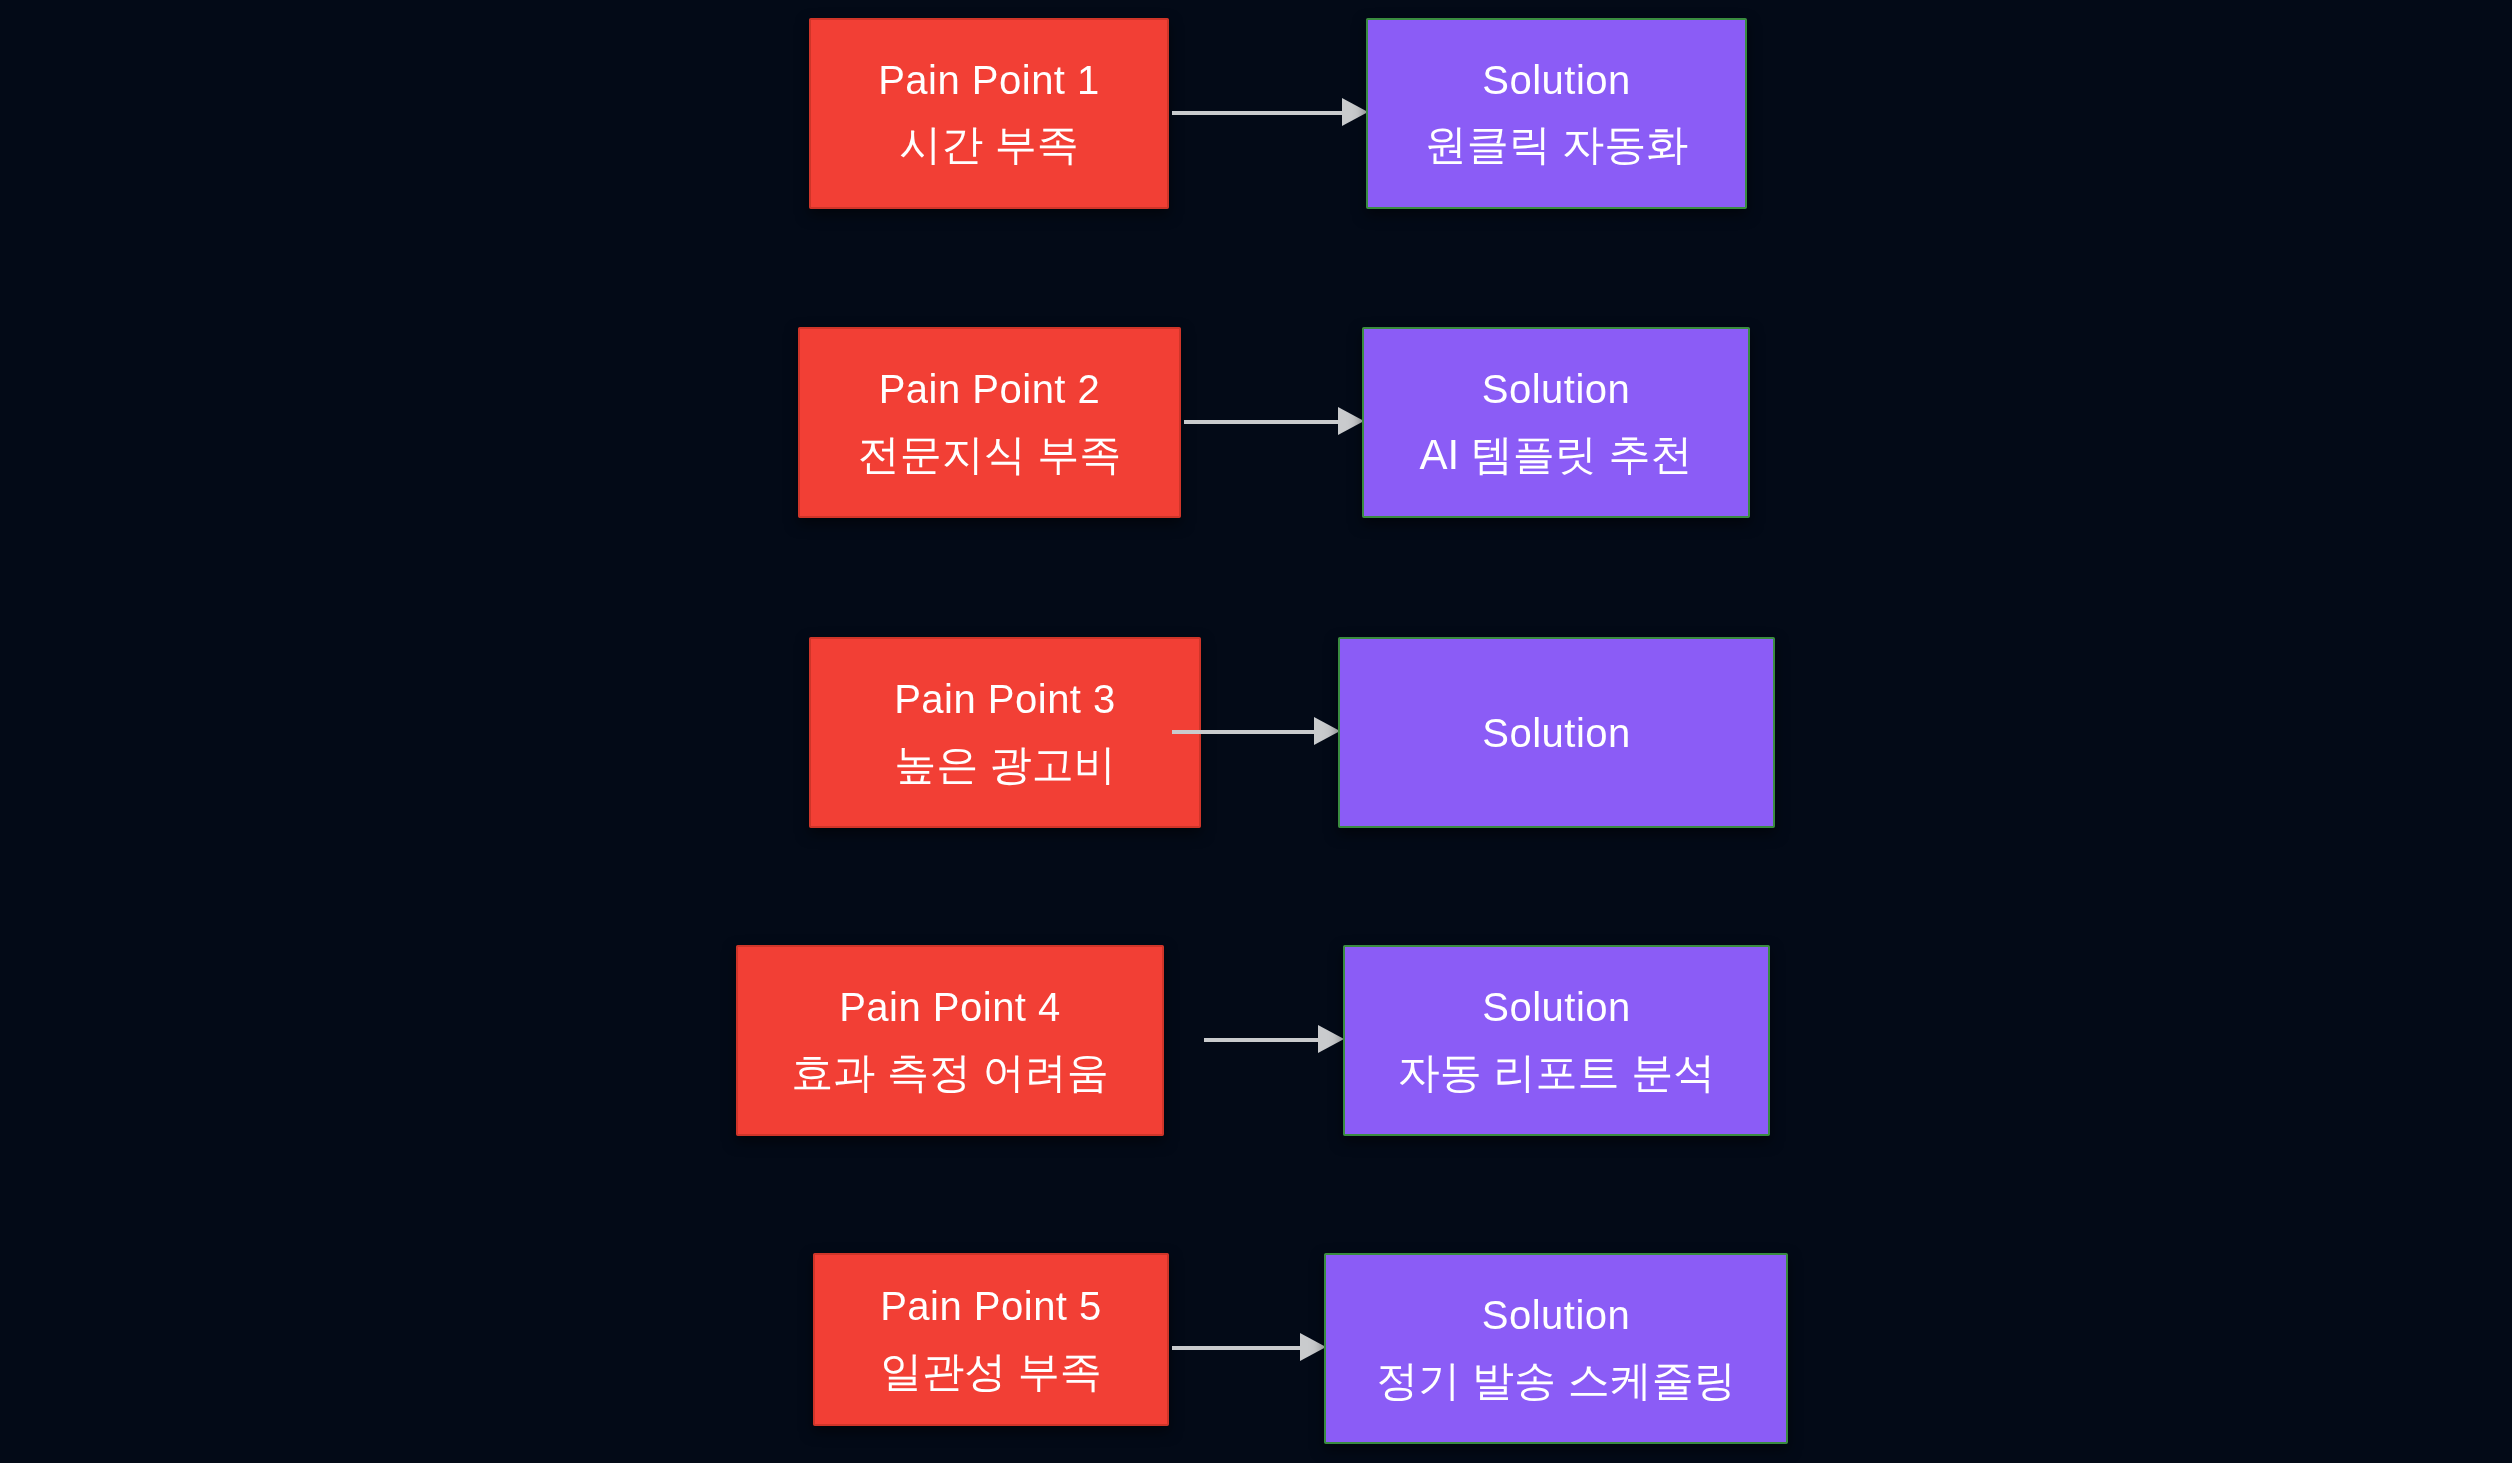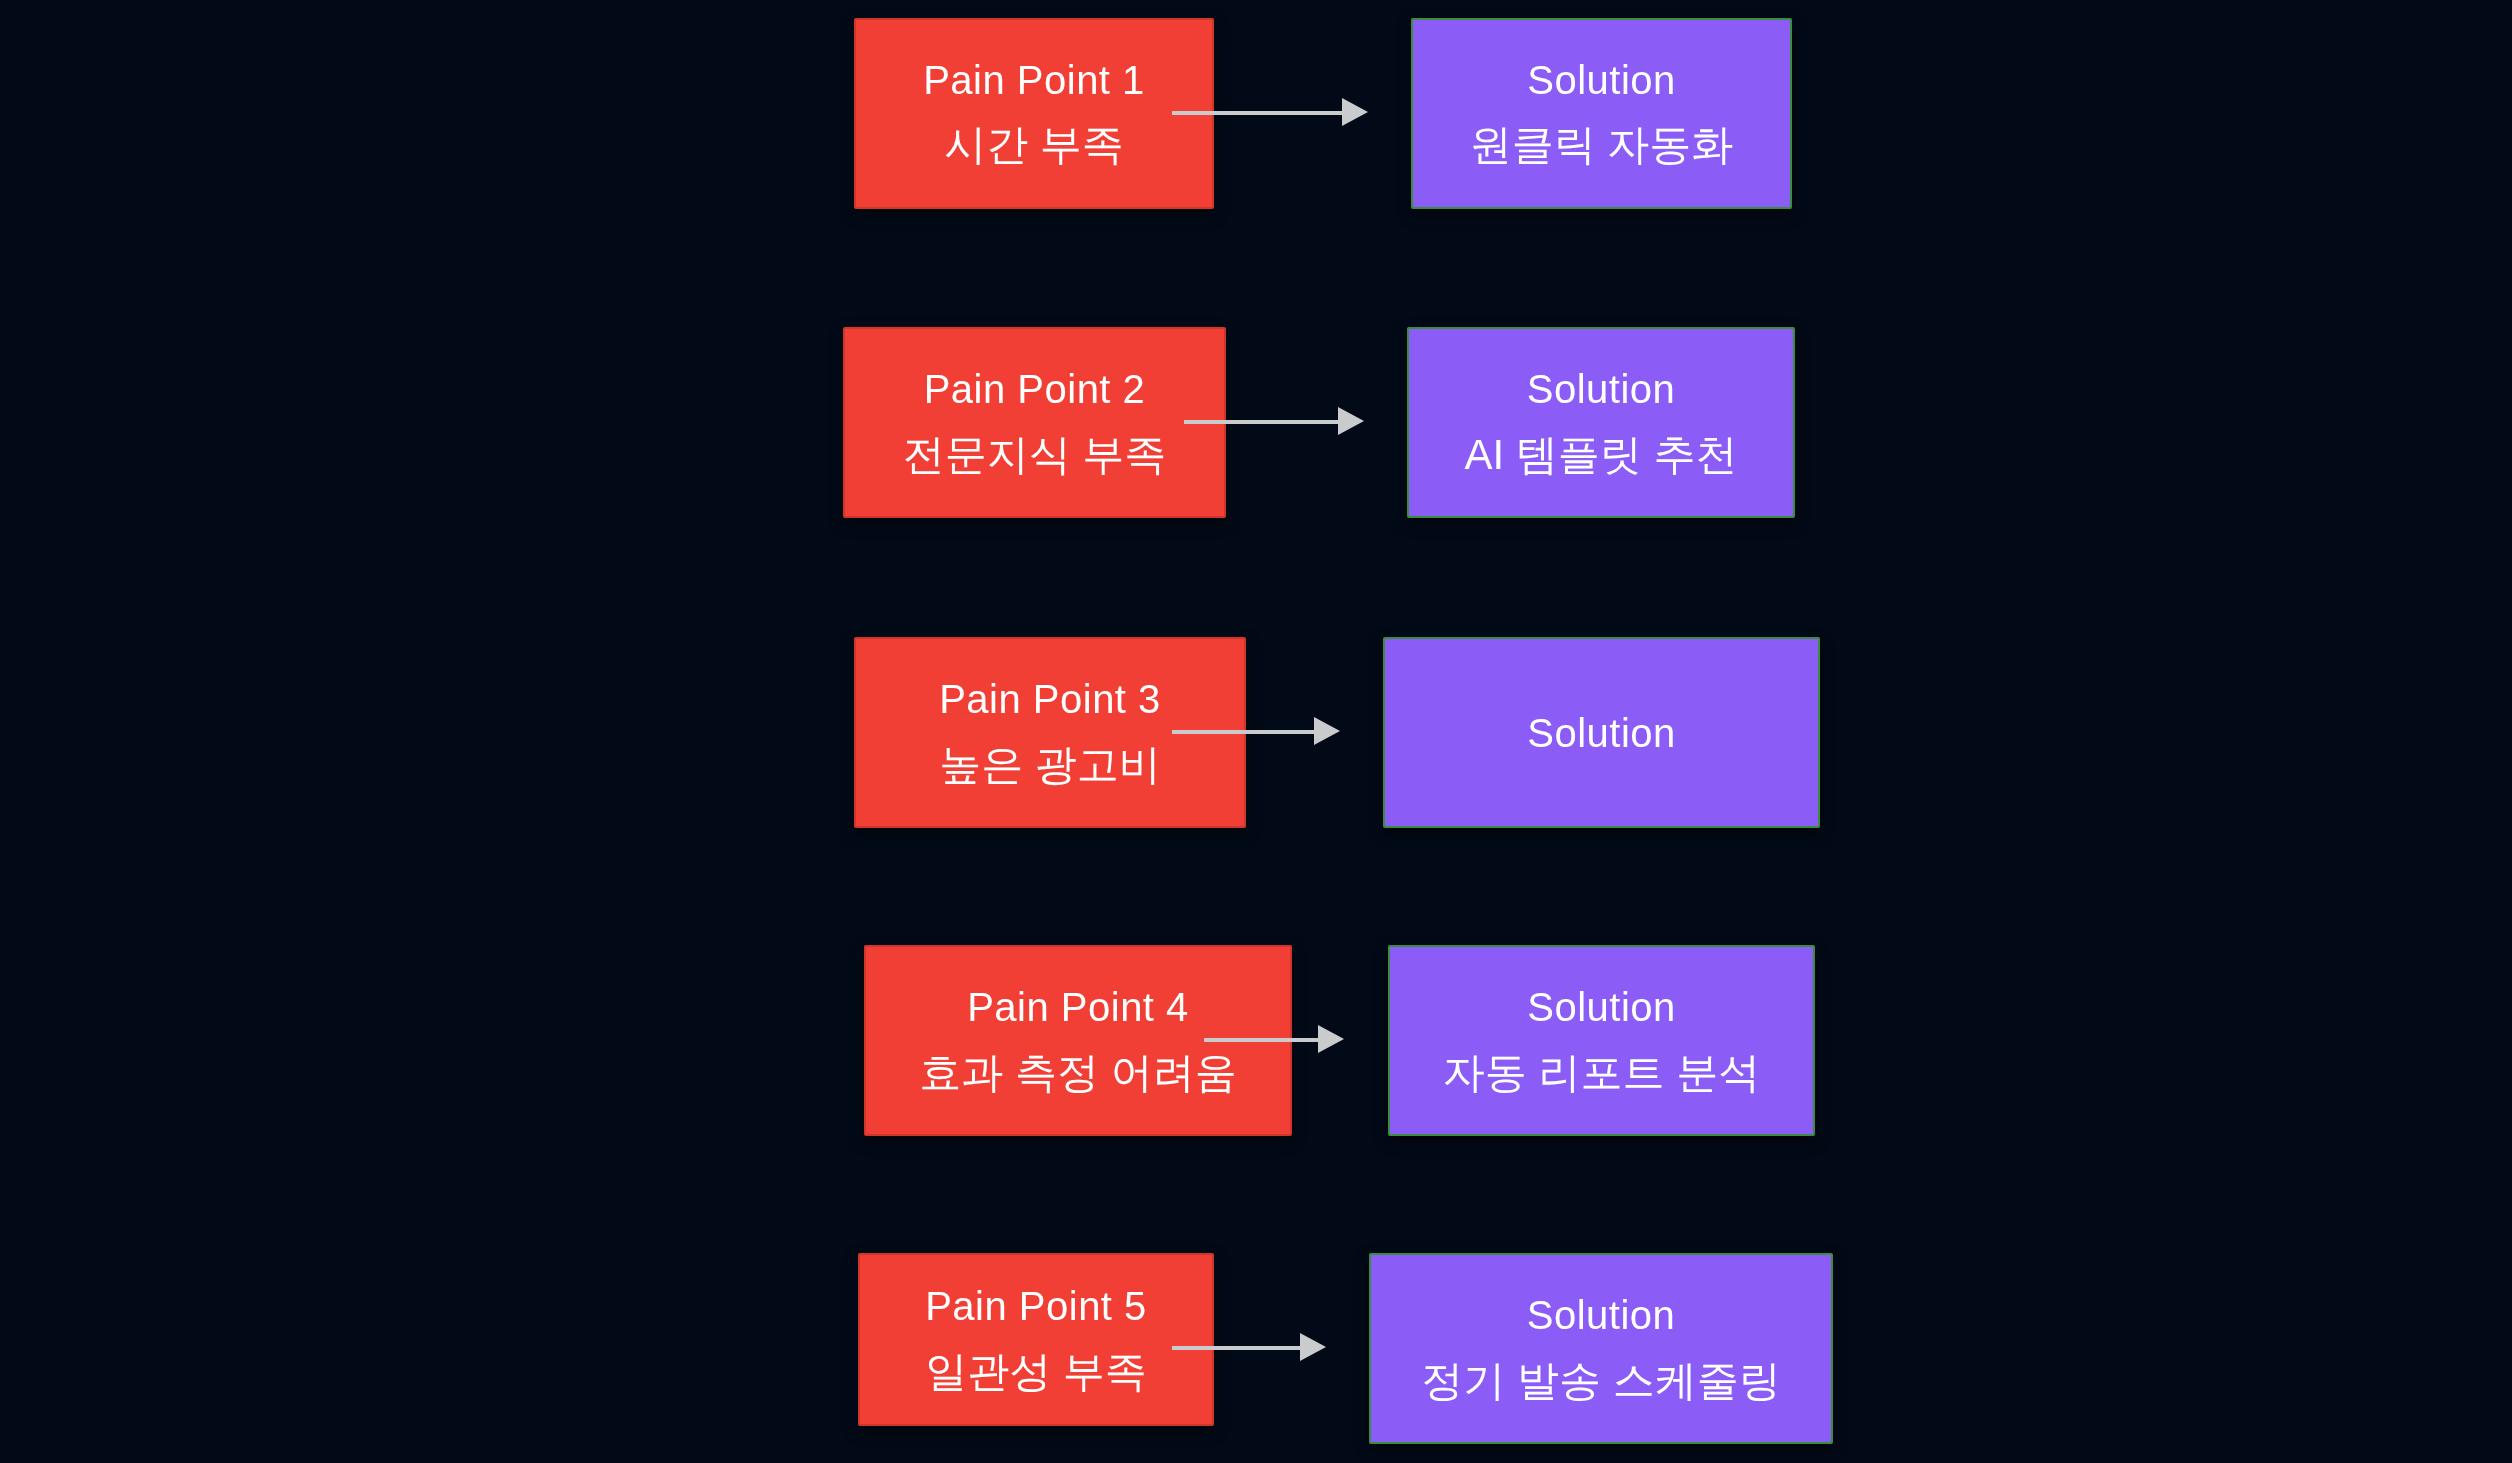--- a/index.html
+++ b/index.html
@@ -20,21 +20,20 @@
     display: flex;
     flex-direction: column;
     align-items: center;
     justify-content: center;
     gap: 18.5px;
     text-align: center;
     color: #ffffff;
     border-radius: 1.8px;
     box-shadow: 0 5.5px 13px rgba(0,0,0,0.5);
     box-sizing: border-box;
-    margin-left: 45px;
   }
   .box .box-title {
     font-size: 40px;
     line-height: 1.15;
     letter-spacing: 0.5px;
   }
   .box .box-subtitle {
     font-size: 42px;
     line-height: 1.15;
   }
@@ -68,21 +67,21 @@
   
   .r0p { left: 809px;  top: 17.5px;   width: 360px; height: 191px; }
   .r0s { left: 1366px; top: 17.5px;   width: 381px; height: 191px; }
   .r0a { left: 1172px; top: 113px;  width: 194px; }
   .r1p { left: 798px;  top: 327px;  width: 383px; height: 191px; }
   .r1s { left: 1362px; top: 327px;  width: 388px; height: 191px; }
   .r1a { left: 1184px; top: 422px;  width: 178px; }
   .r2p { left: 809px;  top: 637px;  width: 392px; height: 191px; }
   .r2s { left: 1338px; top: 637px;  width: 437px; height: 191px; }
   .r2a { left: 1172px; top: 732px;  width: 166px; }
-  .r3p { left: 819px;  top: 945px; width: 428px; height: 191px; }
+  .r3p { left: 736px;  top: 945px; width: 428px; height: 191px; }
   .r3s { left: 1343px; top: 945px; width: 427px; height: 191px; }
   .r3a { left: 1204px; top: 1040px; width: 138px; }
   .r4p { left: 813px;  top: 1253px; width: 356px; height: 173px; }
   .r4s { left: 1324px; top: 1253px; width: 464px; height: 191px; }
   .r4a { left: 1172px; top: 1348px; width: 152px; }
 </style>
 </head>
 <body>
 
 <div class="canvas">

